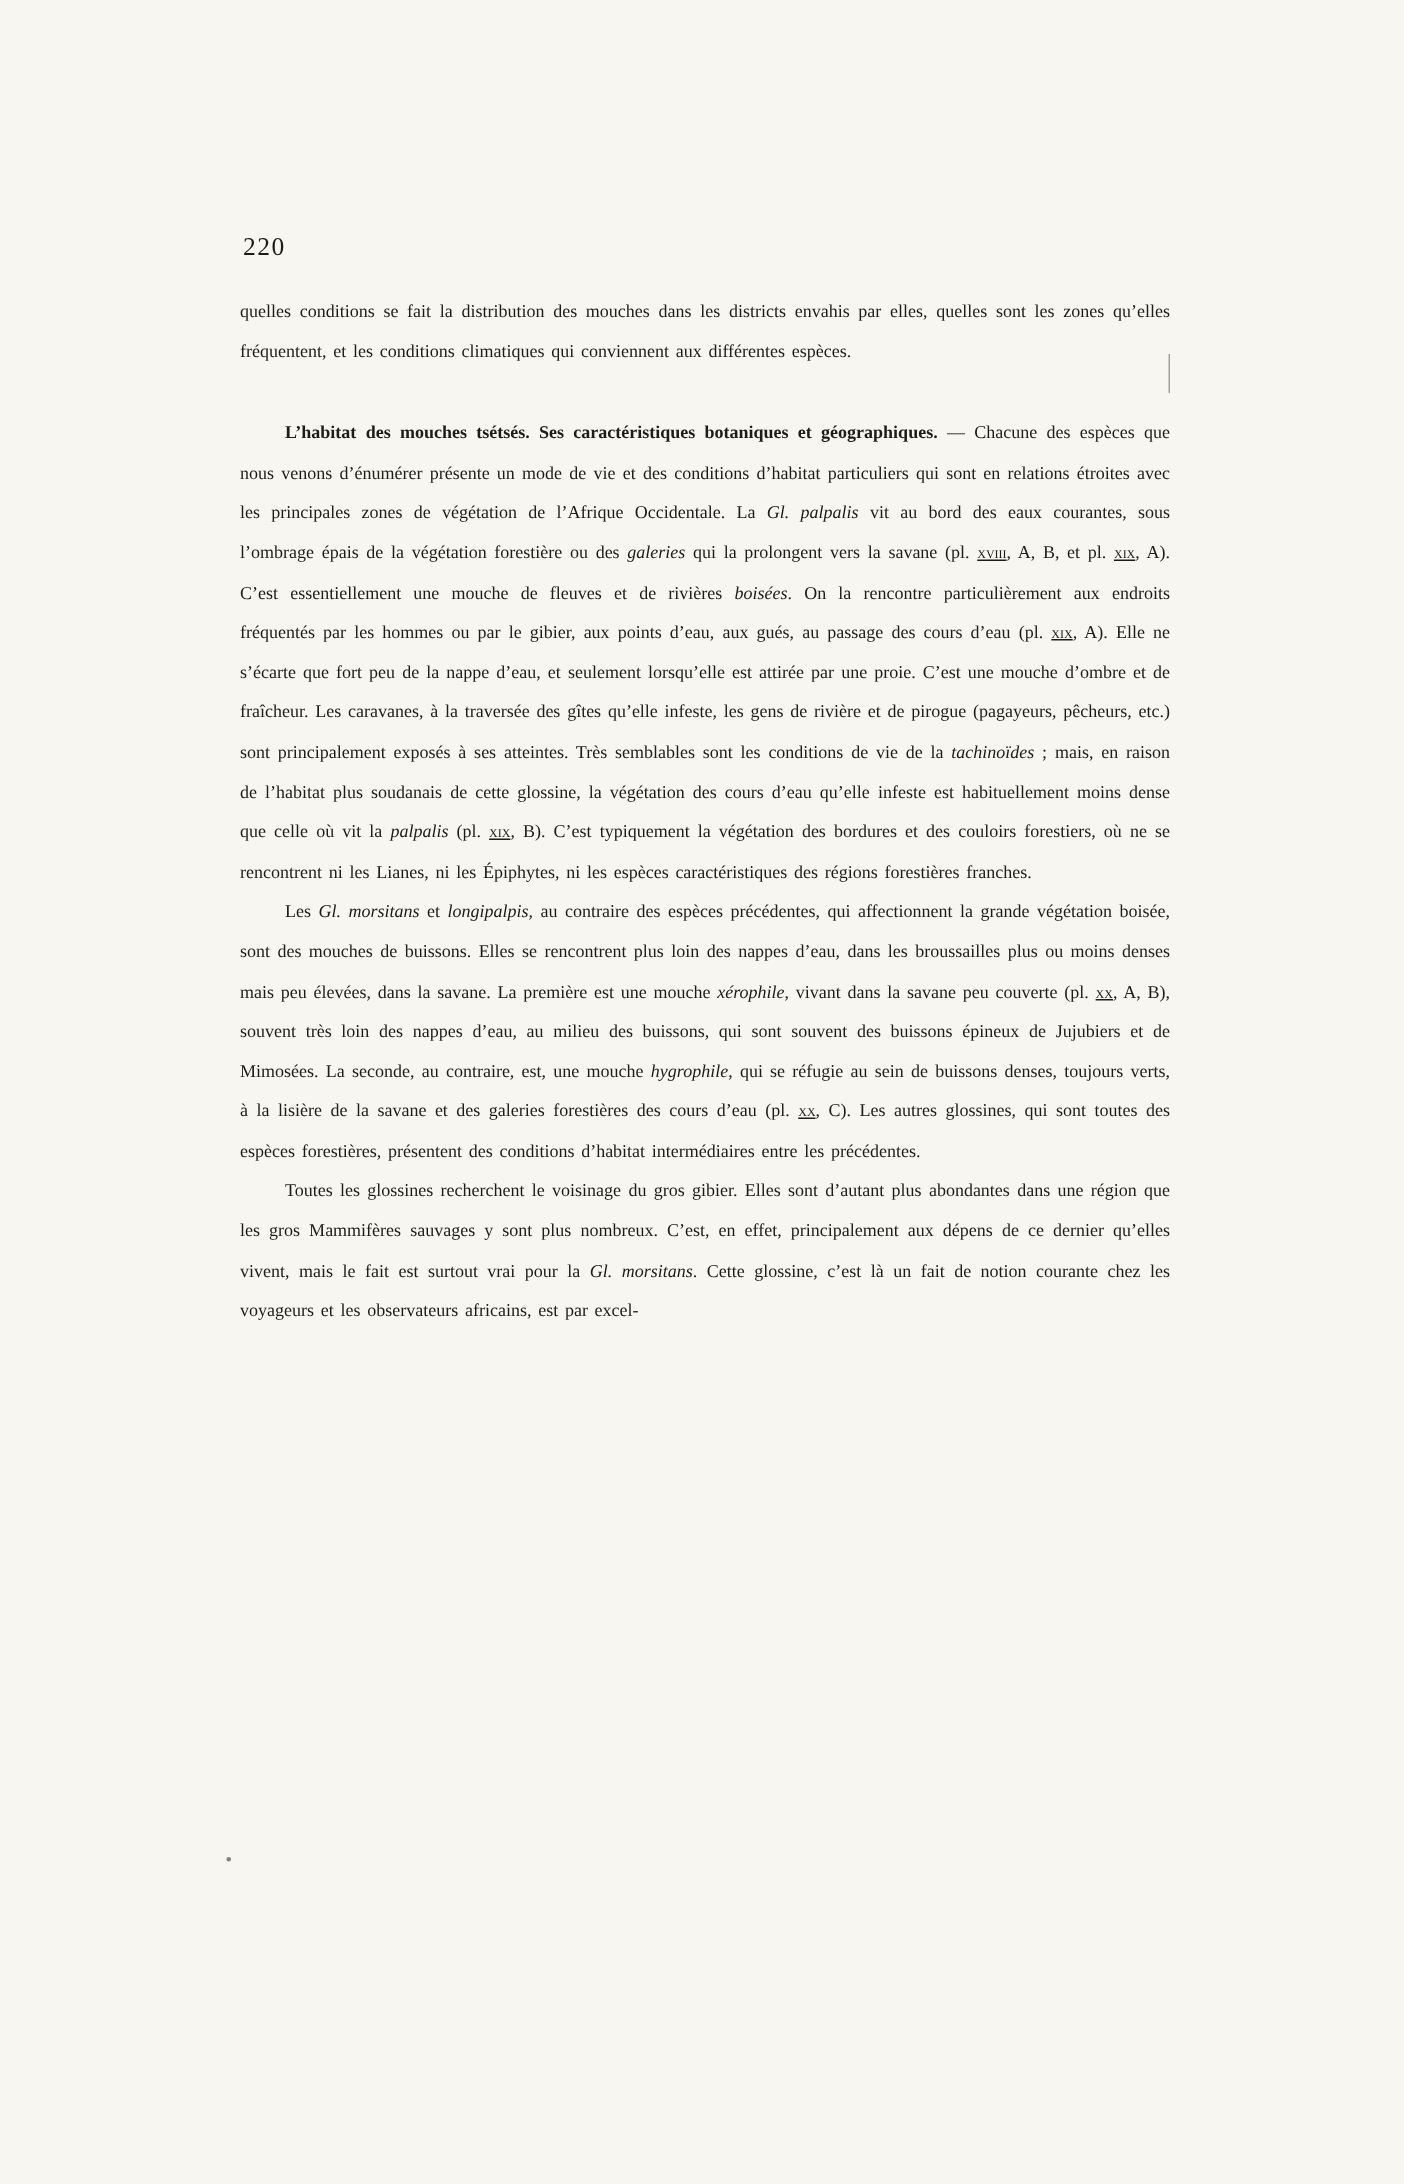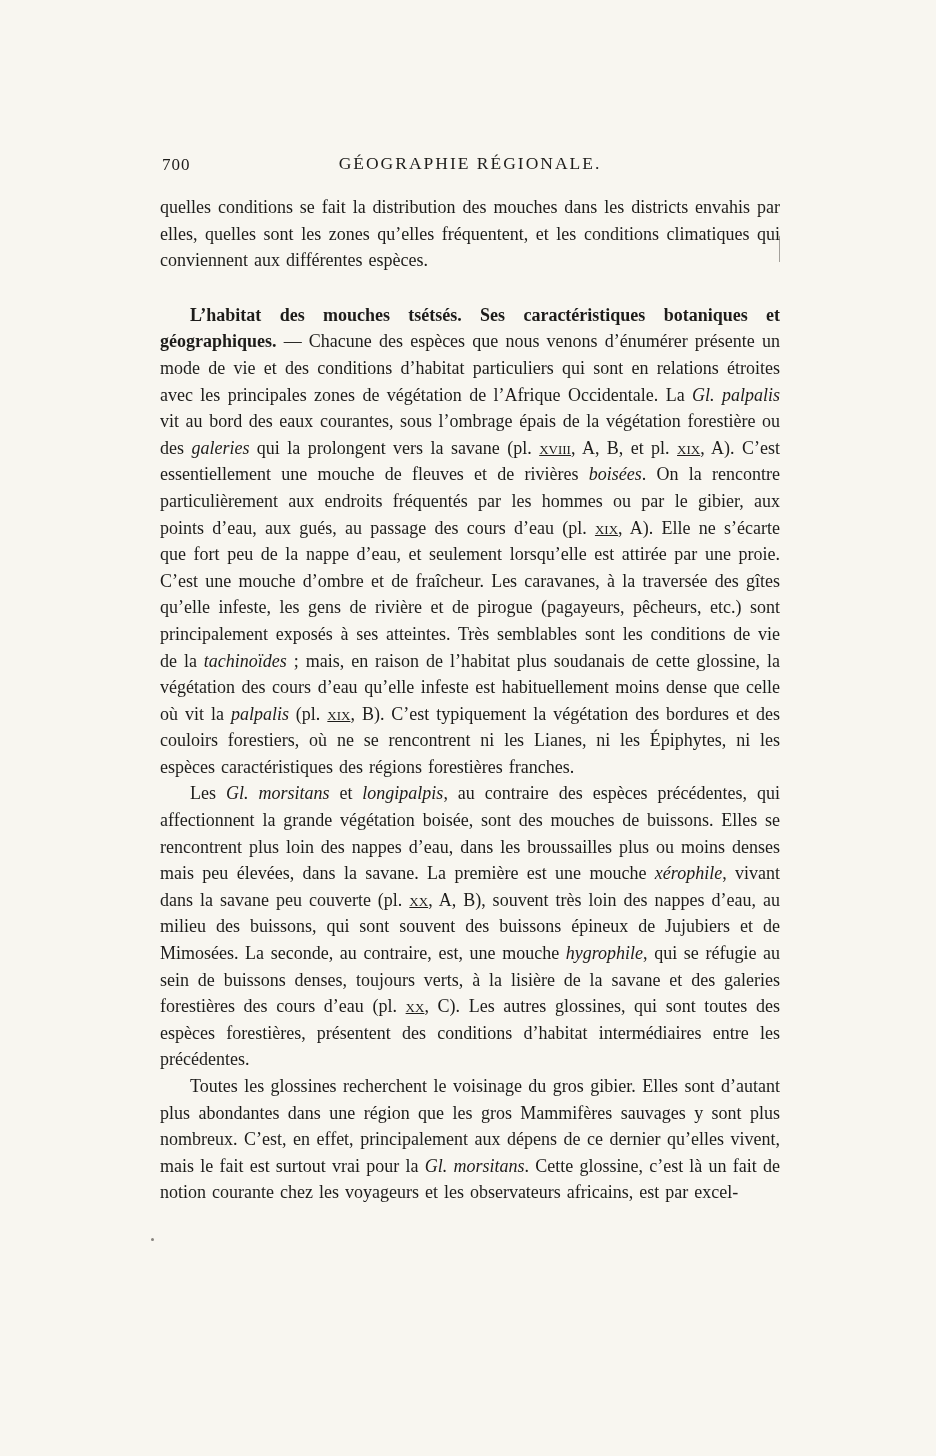--- a/index.html
+++ b/index.html
@@ -40,21 +40,21 @@
   }
   .running-title {
     display: block;
     text-align: center;
     font-size: 17.5px;
     letter-spacing: 2px;
     padding-top: 1px;
   }
   .page-body p {
     margin: 0;
-    font-size: 18px;
+    font-size: 12px;
     line-height: 26.6px;
     text-align: justify;
     word-spacing: 1.5px;
   }
   .page-body p.indent {
     text-indent: 30px;
   }
   .page-body p.space-before {
     margin-top: 28px;
   }
@@ -79,22 +79,21 @@
     border-radius: 50%;
     background: rgba(60,55,50,0.6);
   }
 </style>
 </head>
 <body>
 
 <div class="scan-page">
   <div class="page-inner">
     <div class="page-header">
-      <span class="page-number">700</span>
-      <span class="running-title">GÉOGRAPHIE RÉGIONALE.</span>
+      <span class="page-number">220</span>
     </div>
     <div class="page-body">
         <p class=""><span class="seg-normal">quelles conditions se fait la distribution des mouches dans les districts envahis par elles, quelles sont les zones qu’elles fréquentent, et les conditions climatiques qui conviennent aux différentes espèces.</span></p>
         <p class="indent space-before"><span class="seg-bold">L’habitat des mouches tsétsés. Ses caractéristiques botaniques et géographiques.</span><span class="seg-normal"> — Chacune des espèces que nous venons d’énumérer présente un mode de vie et des conditions d’habitat particuliers qui sont en relations étroites avec les principales zones de végétation de l’Afrique Occidentale. La </span><span class="seg-italic">Gl. palpalis</span><span class="seg-normal"> vit au bord des eaux courantes, sous l’ombrage épais de la végétation forestière ou des </span><span class="seg-italic">galeries</span><span class="seg-normal"> qui la prolongent vers la savane (pl. </span><span class="seg-sc">xviii</span><span class="seg-normal">, A, B, et pl. </span><span class="seg-sc">xix</span><span class="seg-normal">, A). C’est essentiellement une mouche de fleuves et de rivières </span><span class="seg-italic">boisées</span><span class="seg-normal">. On la rencontre particulièrement aux endroits fréquentés par les hommes ou par le gibier, aux points d’eau, aux gués, au passage des cours d’eau (pl. </span><span class="seg-sc">xix</span><span class="seg-normal">, A). Elle ne s’écarte que fort peu de la nappe d’eau, et seulement lorsqu’elle est attirée par une proie. C’est une mouche d’ombre et de fraîcheur. Les caravanes, à la traversée des gîtes qu’elle infeste, les gens de rivière et de pirogue (pagayeurs, pêcheurs, etc.) sont principalement exposés à ses atteintes. Très semblables sont les conditions de vie de la </span><span class="seg-italic">tachinoïdes</span><span class="seg-normal"> ; mais, en raison de l’habitat plus soudanais de cette glossine, la végétation des cours d’eau qu’elle infeste est habituellement moins dense que celle où vit la </span><span class="seg-italic">palpalis</span><span class="seg-normal"> (pl. </span><span class="seg-sc">xix</span><span class="seg-normal">, B). C’est typiquement la végétation des bordures et des couloirs forestiers, où ne se rencontrent ni les Lianes, ni les Épiphytes, ni les espèces caractéristiques des régions forestières franches.</span></p>
         <p class="indent"><span class="seg-normal">Les </span><span class="seg-italic">Gl. morsitans</span><span class="seg-normal"> et </span><span class="seg-italic">longipalpis</span><span class="seg-normal">, au contraire des espèces précédentes, qui affectionnent la grande végétation boisée, sont des mouches de buissons. Elles se rencontrent plus loin des nappes d’eau, dans les broussailles plus ou moins denses mais peu élevées, dans la savane. La première est une mouche </span><span class="seg-italic">xérophile</span><span class="seg-normal">, vivant dans la savane peu couverte (pl. </span><span class="seg-sc">xx</span><span class="seg-normal">, A, B), souvent très loin des nappes d’eau, au milieu des buissons, qui sont souvent des buissons épineux de Jujubiers et de Mimosées. La seconde, au contraire, est, une mouche </span><span class="seg-italic">hygrophile</span><span class="seg-normal">, qui se réfugie au sein de buissons denses, toujours verts, à la lisière de la savane et des galeries forestières des cours d’eau (pl. </span><span class="seg-sc">xx</span><span class="seg-normal">, C). Les autres glossines, qui sont toutes des espèces forestières, présentent des conditions d’habitat intermédiaires entre les précédentes.</span></p>
         <p class="indent"><span class="seg-normal">Toutes les glossines recherchent le voisinage du gros gibier. Elles sont d’autant plus abondantes dans une région que les gros Mammifères sauvages y sont plus nombreux. C’est, en effet, principalement aux dépens de ce dernier qu’elles vivent, mais le fait est surtout vrai pour la </span><span class="seg-italic">Gl. morsitans</span><span class="seg-normal">. Cette glossine, c’est là un fait de notion courante chez les voyageurs et les observateurs africains, est par excel-</span></p>
       </div>
   </div>
   <div class="artifact-tick"></div>
   <div class="artifact-dot"></div>

